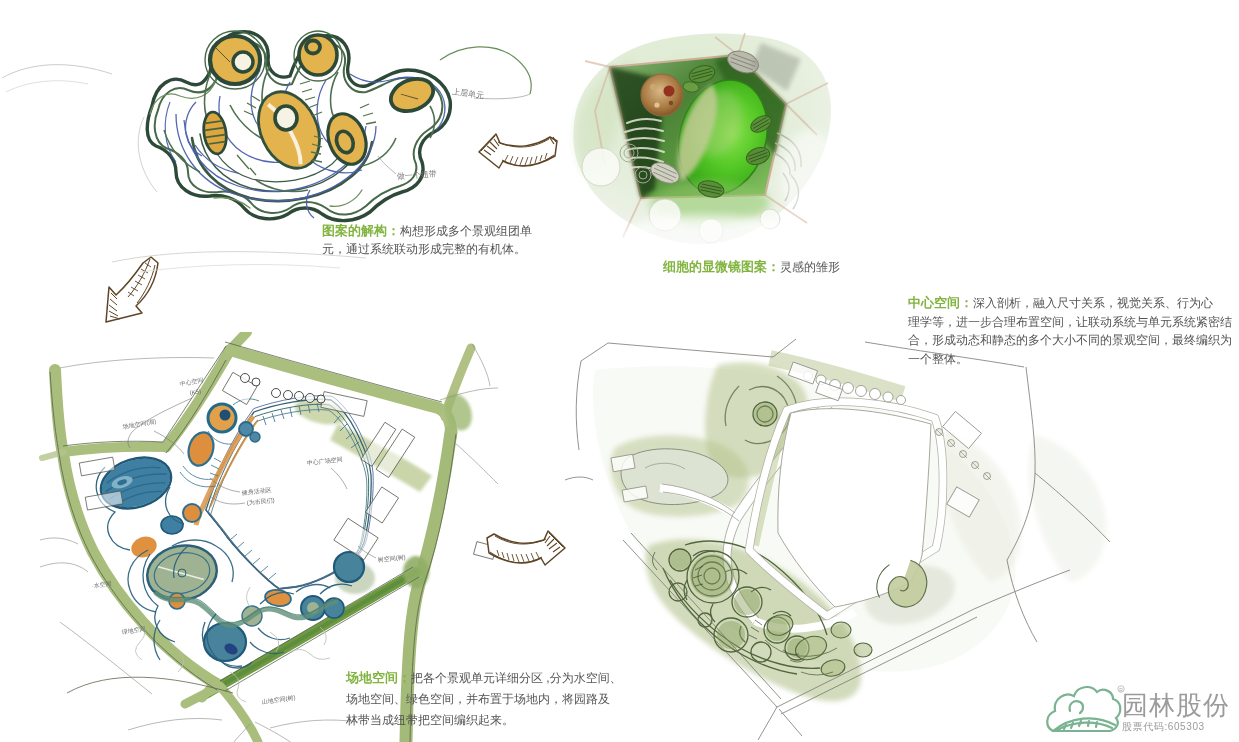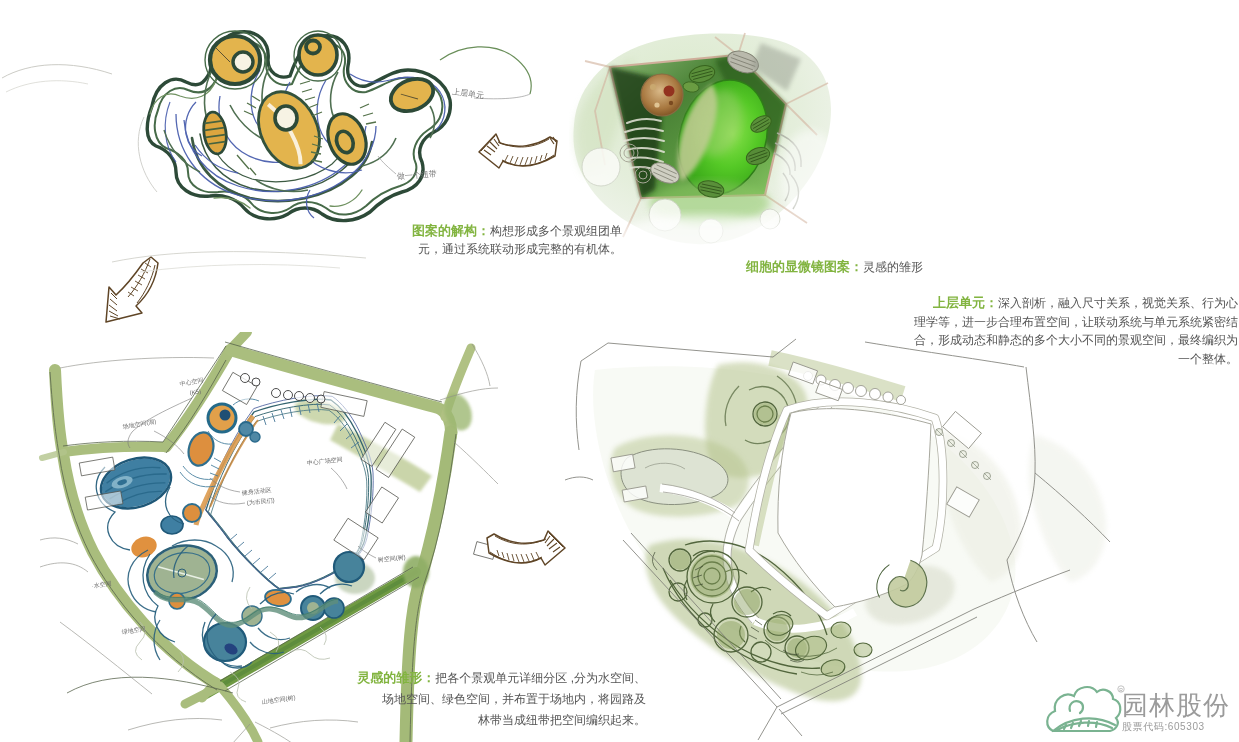--- a/index.html
+++ b/index.html
@@ -1,18 +1,18 @@
 <!DOCTYPE html>
 <html><head>
 <meta charset="utf-8">
 <style>
 html,body{margin:0;padding:0;width:1239px;height:742px;background:#ffffff;overflow:hidden;}
 body{font-family:"Liberation Sans",sans-serif;position:relative;}
 .abs{position:absolute;}
-.cap{font-size:12px;color:#545454;text-align:right;}
+.cap{font-size:12px;color:#545454;}
 .gt{color:#82b440;font-weight:bold;}
 </style>
 </head>
 <body>
 
 <svg class="abs" style="left:0px;top:40px" width="120" height="80" viewBox="0 0 120 80">
 <path d="M2,38 C30,22 70,20 112,34" fill="none" stroke="#ccccc6" stroke-width="1"></path>
 <path d="M6,52 C30,40 60,38 88,44" fill="none" stroke="#d8d8d2" stroke-width="0.8"></path>
 </svg>
 
@@ -265,21 +265,21 @@
 <path d="M50,12 l6,4 M46,18 l7,4 M43,24 l7,4 M40,30 l7,4 M36,36 l7,4 M33,41 l6,4" stroke-width="0.9"></path>
 <path d="M16,42 l6,6 M15,48 l7,6 M14,54 l8,6 M14,60 l9,5 M15,65 l10,3" stroke-width="1"></path>
 </g>
 </svg>
 
 <svg class="abs" style="left:110px;top:240px" width="260" height="40" viewBox="0 0 260 40">
 <path d="M2,22 C60,10 140,8 256,18" fill="none" stroke="#d2d2cc" stroke-width="0.9"></path>
 <path d="M30,32 C90,24 160,22 230,28" fill="none" stroke="#dcdcd6" stroke-width="0.8"></path>
 </svg>
 
-<div class="abs cap" style="left:908px;top:294px;width:330px;line-height:18.6px"><span class="gt" style="font-size:13px">上层单元：</span>深入剖析，融入尺寸关系，视觉关系、行为心<br>理学等，进一步合理布置空间，让联动系统与单元系统紧密结<br>合，形成动态和静态的多个大小不同的景观空间，最终编织为<br>一个整体。</div>
+<div class="abs cap" style="left:908px;top:294px;width:330px;line-height:18.6px"><span class="gt" style="font-size:13px">中心空间：</span>深入剖析，融入尺寸关系，视觉关系、行为心<br>理学等，进一步合理布置空间，让联动系统与单元系统紧密结<br>合，形成动态和静态的多个大小不同的景观空间，最终编织为<br>一个整体。</div>
 
 <svg class="abs" style="left:20px;top:332px" width="480" height="410" viewBox="0 0 480 410">
 <defs>
 <filter id="pb2">
         <feGaussianBlur stdDeviation="1.6"></feGaussianBlur>
       </filter>
 <path id="p1-central" d="M234,80 C256,72 292,65 311,68 C320,74 329,85 337,101 C345,118 350,130 351,143 C352,163 349,186 346,202 C344,215 338,224 330,230 C316,241 294,252 276,255 L259,257 C246,248 222,224 207,205 C200,195 191,185 186,178 C196,145 212,110 234,80 Z"></path>
 </defs>
 
 <g fill="none" stroke-linecap="round">
@@ -472,21 +472,21 @@
 
 <svg class="abs" style="left:482px;top:524px" width="86" height="48" viewBox="0 0 86 48">
 <g transform="translate(86,0) scale(-1,1)" fill="none" stroke="#5f4526" stroke-width="1.5" stroke-linejoin="round">
 <path d="M3,24 L20,7 L24,16 C42,22 60,19 74,10 L81,14 L79,29 C60,40 42,42 27,34 L23,41 Z" fill="#ffffff"></path>
 <path d="M5,23 L19,9 M22,15 C40,23 58,21 73,12 M26,33 C44,43 62,39 78,28" stroke-width="1"></path>
 <path d="M8,23 l7,5 M11,19 l8,6 M14,15 l7,7 M18,12 l5,7" stroke-width="1.1"></path>
 <path d="M29,34 l3,-6 M34,36 l3,-7 M39,37 l3,-7 M44,38 l3,-8 M49,38 l3,-8 M54,37 l2,-7 M59,36 l2,-7 M64,34 l2,-6 M69,32 l2,-6" stroke-width="0.9"></path>
 </g>
 </svg>
 
-<div class="abs cap" style="left:346px;top:667px;width:300px;line-height:21px"><span class="gt" style="font-size:13px">灵感的雏形：</span>把各个景观单元详细分区 ,分为水空间、<br>场地空间、绿色空间，并布置于场地内，将园路及<br>林带当成纽带把空间编织起来。</div>
+<div class="abs cap" style="left:346px;top:667px;width:300px;line-height:21px"><span class="gt" style="font-size:13px">场地空间：</span>把各个景观单元详细分区 ,分为水空间、<br>场地空间、绿色空间，并布置于场地内，将园路及<br>林带当成纽带把空间编织起来。</div>
 
 <svg class="abs" style="left:565px;top:330px" width="570" height="412" viewBox="0 0 570 412">
 <defs>
 <filter id="qb3">
         <feGaussianBlur stdDeviation="2.4"></feGaussianBlur>
       </filter>
 <path id="p2-central" d="M226,83 C270,72 330,84 366,94 C364,140 361,185 357,225 C354,238 349,247 342,254 C318,266 292,273 270,277 C248,255 228,230 213,203 C212,160 216,120 226,83 Z"></path>
 </defs>
 
 <path d="M30,40 C120,30 220,40 300,70 C380,100 440,160 450,230 C455,280 420,330 350,340 C270,350 160,310 100,250 C50,200 20,100 30,40 Z" fill="#f4f6ee" opacity="0.6"></path>

